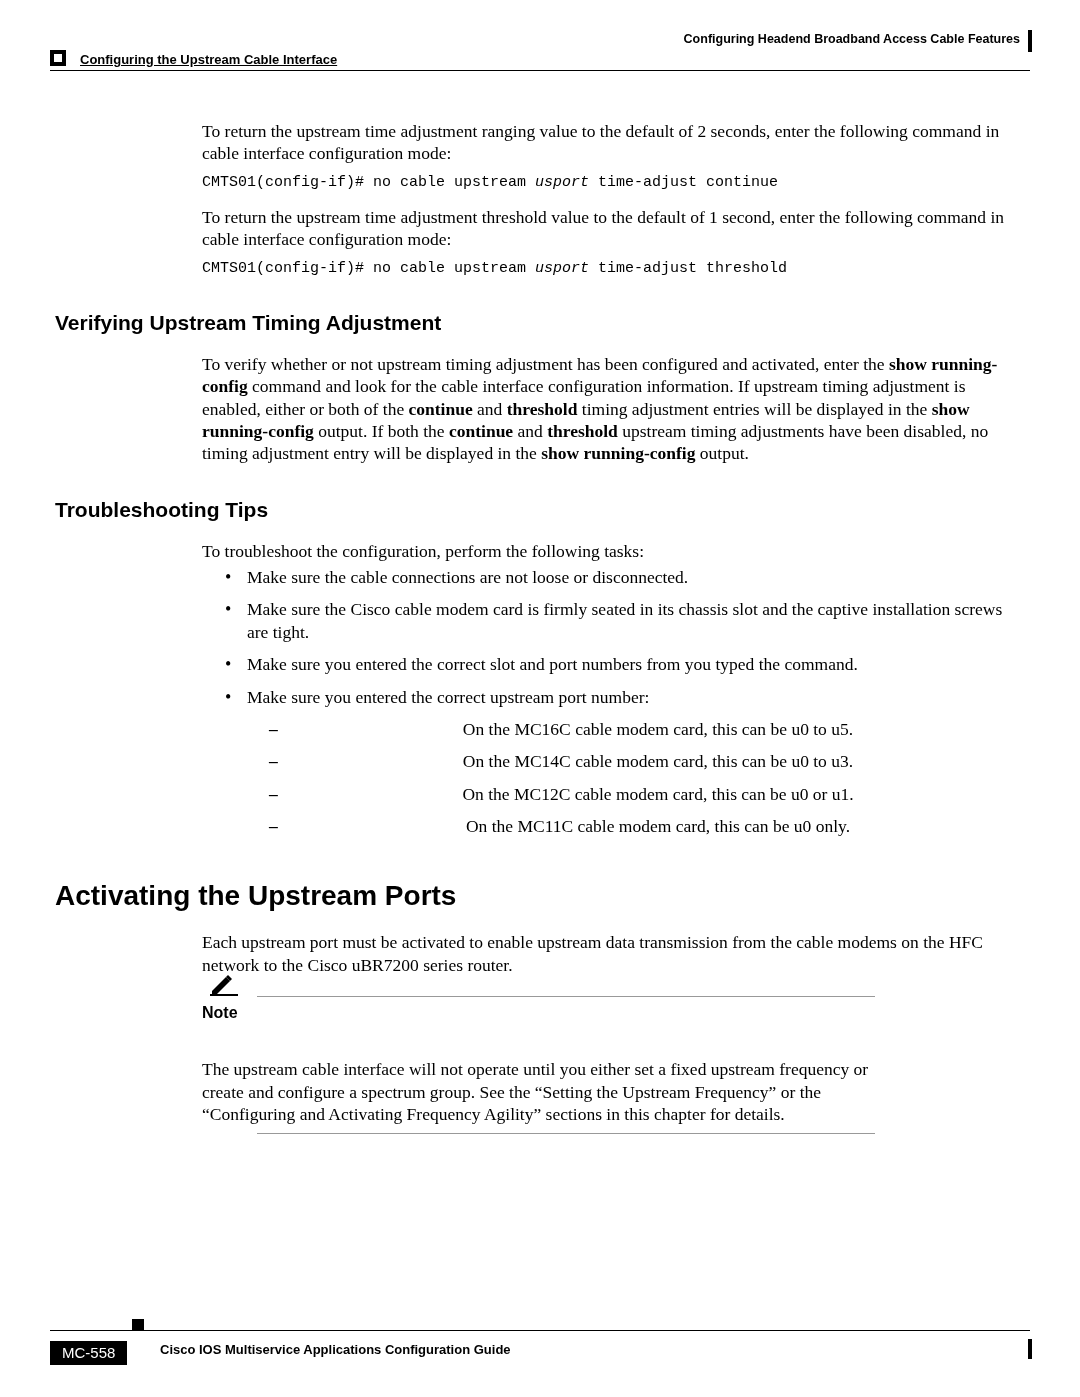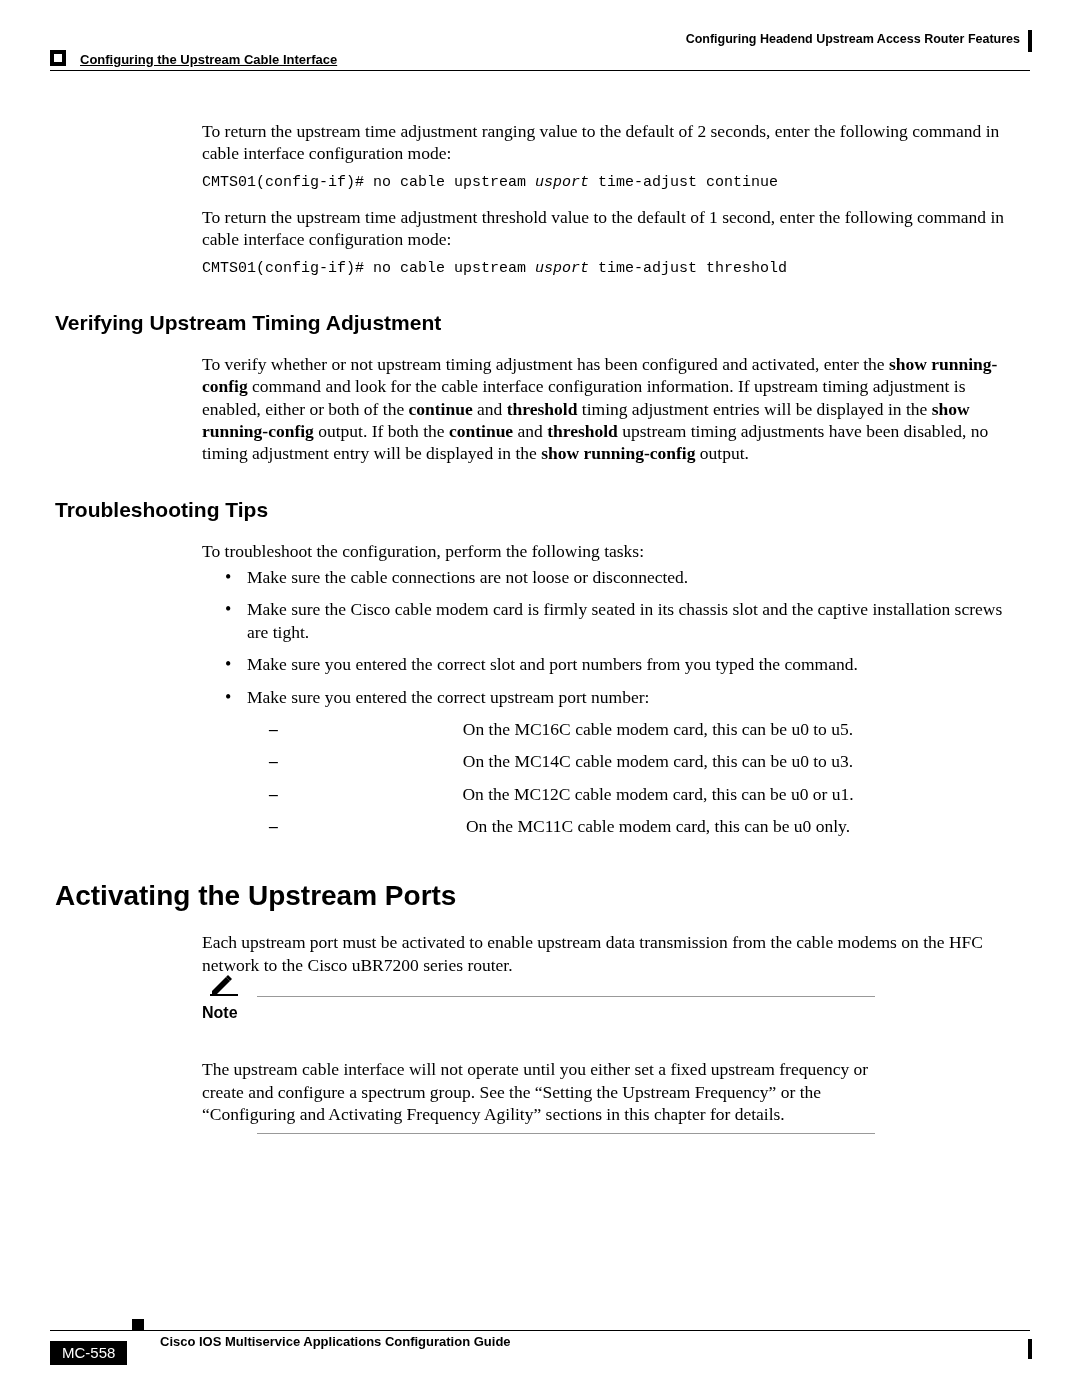--- a/index.html
+++ b/index.html
@@ -168,21 +168,21 @@
     position: relative;
     height: 34px;
   }
   .footer-title {
     position: absolute;
     left: 110px;
     top: -1px;
     font-family: Arial, Helvetica, sans-serif;
     font-weight: bold;
     font-size: 13px;
-    padding-top:4px;
+    padding-top:12px;
   }
   .footer-square-top {
     position: absolute;
     left: 82px;
     top: -12px;
     width: 12px; height: 12px; background:#000;
   }
   .page-num-box {
     position: absolute;
     left: 0;
@@ -203,21 +203,21 @@
     background:#000;
   }
   b{font-weight:bold;}
 </style>
 </head>
 <body>
 
 <div class="page">
 
   <div class="header">
-    <div class="header-right">Configuring Headend Upstream Access Router Features</div>
+    <div class="header-right">Configuring Headend Broadband Access Cable Features</div>
     <div class="header-vert-bar"></div>
     <div class="header-square"></div>
     <div class="header-left">Configuring the Upstream Cable Interface</div>
   </div>
 
   <div class="content">
 
     <p class="para">To return the upstream time adjustment ranging value to the default of 2 seconds, enter the following command in cable interface configuration mode:</p>
     <div class="code-line"><span>CMTS01(config-if)# no cable upstream </span><span class="code-italic">usport</span><span> time-adjust continue</span></div>
 

